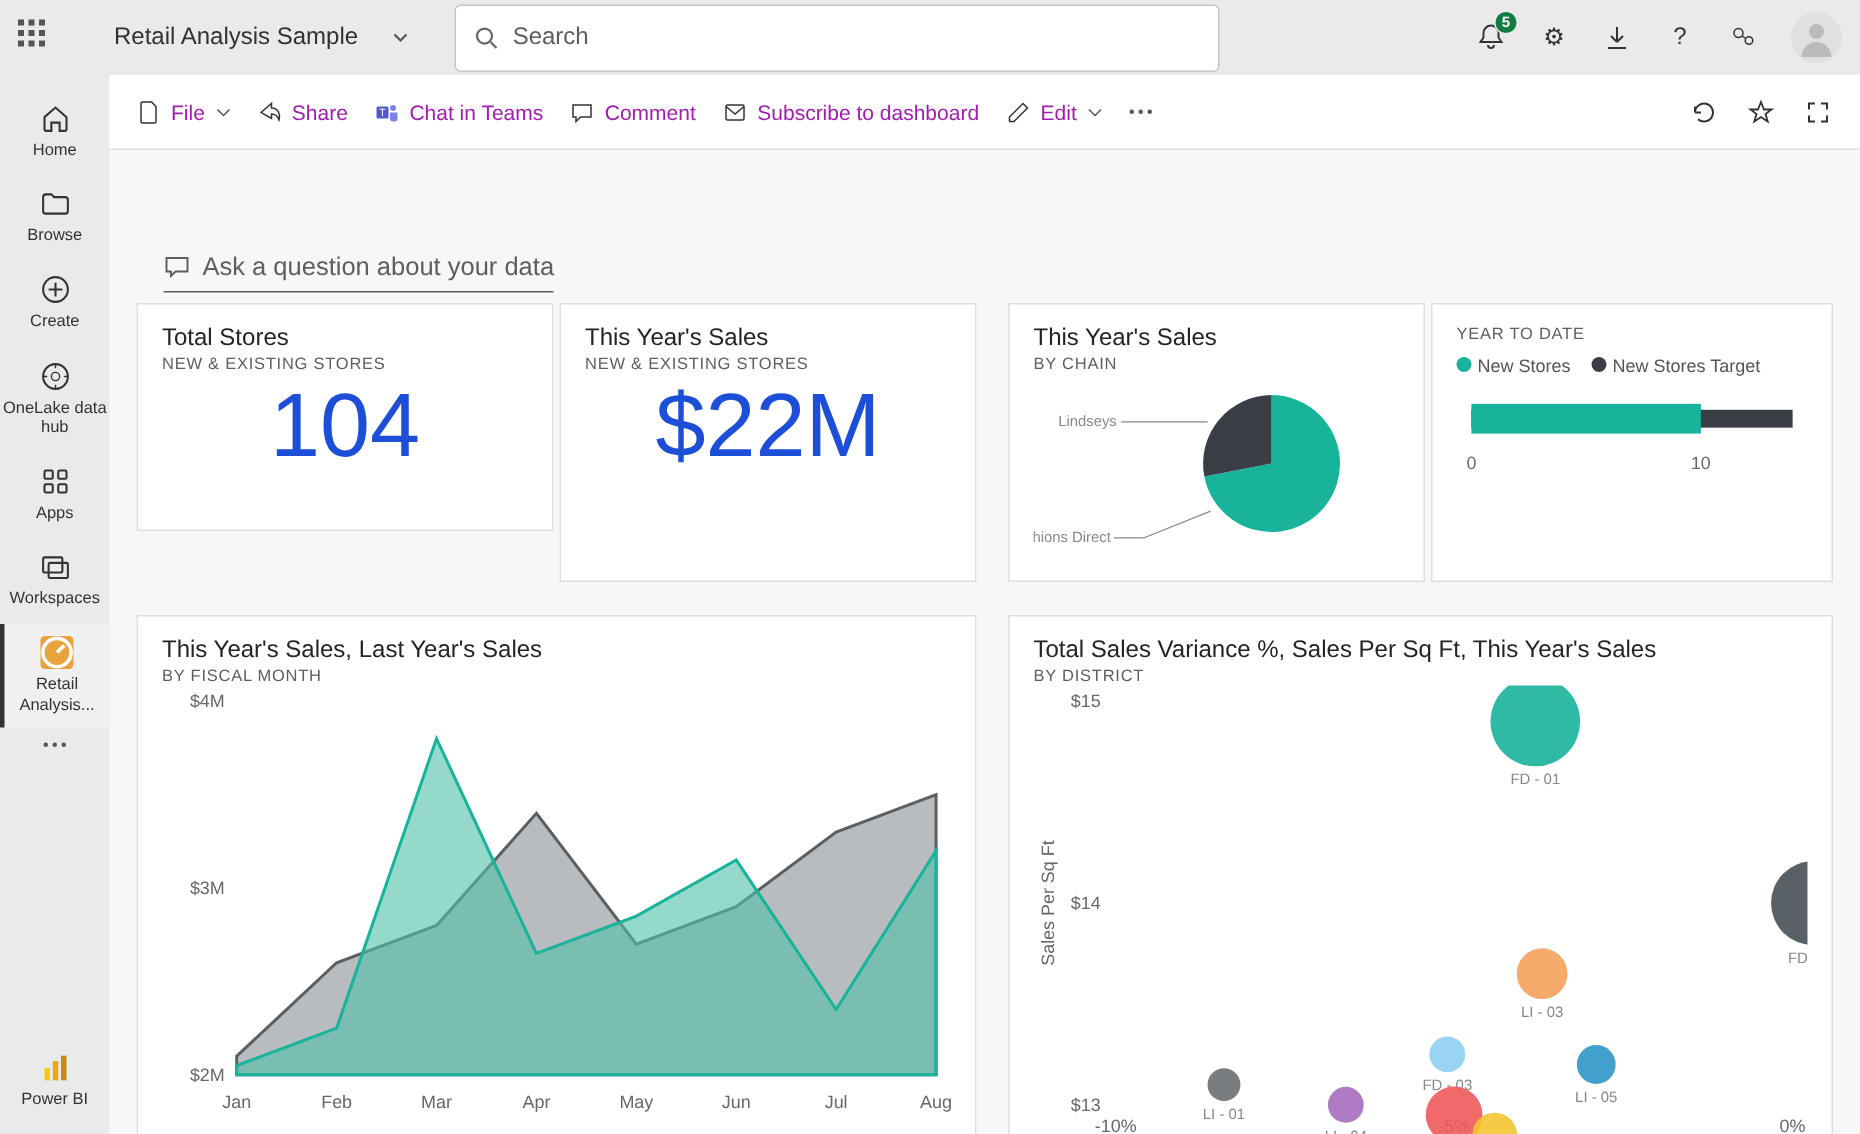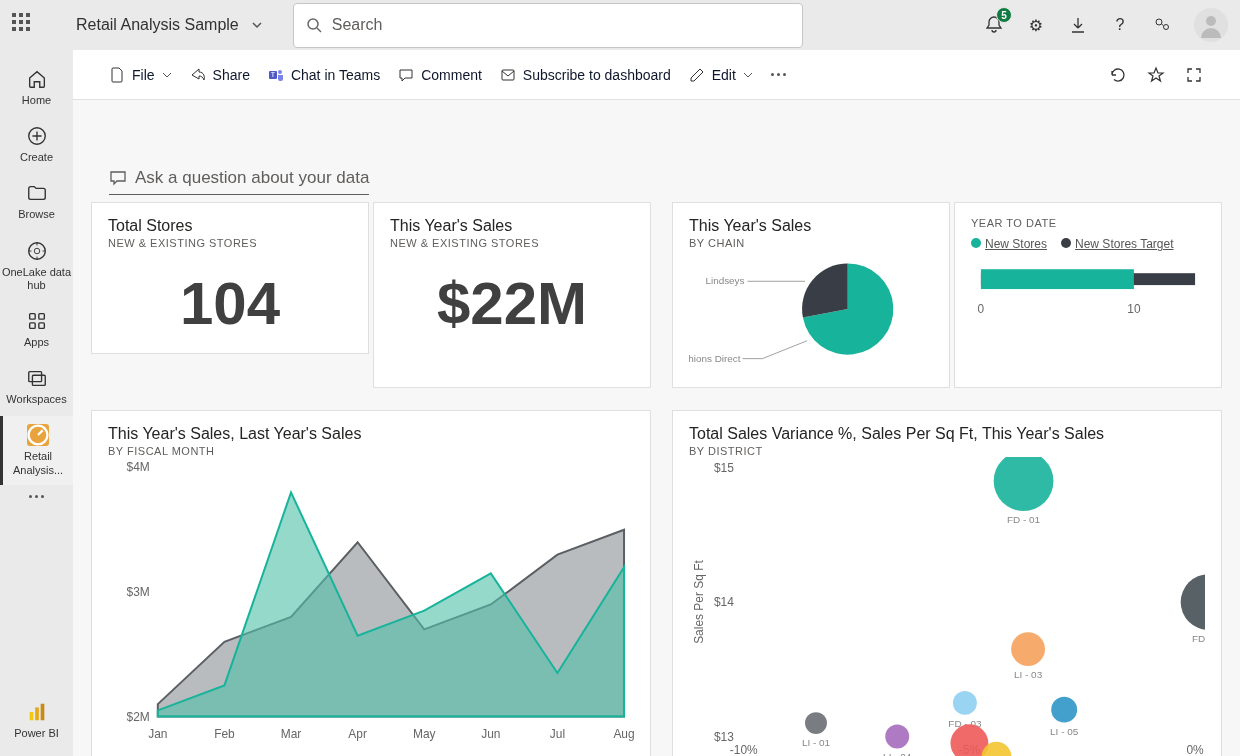--- a/index.html
+++ b/index.html
@@ -2,53 +2,53 @@
 <html><head>
 <meta charset="utf-8">
 <style>
 * { margin: 0; padding: 0; box-sizing: border-box; font-family: "Segoe UI", -apple-system, sans-serif; }
 body { background: #eaeaea; width: 1240px; height: 756px; overflow: hidden; position: relative; }
 
 
 .global-header { height: 50px; background: #eaeaea; display: flex; align-items: center; padding: 0 12px; position: relative; }
 .waffle { width: 24px; height: 24px; display: grid; grid-template-columns: repeat(3,4px); grid-template-rows: repeat(3,4px); gap: 3px; cursor: pointer; margin-right: 40px; }
 .waffle span { background: #555; width: 4px; height: 4px; }
-.breadcrumb-title { font-size: 16px; color: #323130; display: flex; align-items: center; gap: 12px; cursor: pointer; }
+.breadcrumb-title { font-size: 16px; color: #323130; display: flex; align-items: center; gap: 22px; cursor: pointer; }
 .search-box { margin-left: 30px; flex: 0 0 510px; height: 45px; background: #fff; border: 1px solid #c8c6c4; border-radius: 4px; display: flex; align-items: center; padding: 0 12px; gap: 10px; color: #605e5c; }
 .hdr-right { margin-left: auto; display: flex; align-items: center; gap: 22px; }
 .hdr-icon { width: 20px; height: 20px; color: #333; cursor: pointer; display:flex; align-items:center; justify-content:center; position:relative;}
 .badge { position:absolute; top:-8px; right:-8px; background:#107c41; color:#fff; font-size:10px; width:16px; height:16px; border-radius:50%; display:flex; align-items:center; justify-content:center; font-weight:600; border:1.5px solid #eaeaea; }
 .avatar-global { width:34px; height:34px; border-radius:50%; background:#e0e0e0; display:flex; align-items:center; justify-content:center; }
 
 
 .left-rail { position: absolute; left:0; top:50px; bottom:0; width:73px; background:#eaeaea; display:flex; flex-direction:column; align-items:center; padding-top:10px; gap:2px; }
 .rail-item { width:73px; display:flex; flex-direction:column; align-items:center; gap:4px; padding:8px 0; cursor:pointer; color:#333; font-size:11px; text-align:center; line-height:1.2;justify-content:center; }
 .rail-item.selected { border-left:3px solid #333; background:#f0f0f0; }
 .rail-item svg, .rail-item .ri-icon { width:22px; height:22px; }
 .rail-bottom { margin-top:auto; margin-bottom:8px; }
 
 
 .page-area { position:absolute; left:73px; top:50px; right:0; bottom:0; background:#f7f7f7; }
-.toolbar { height:50px; background:#fff; border-bottom:1px solid #e1dfdd; display:flex; align-items:center; padding:0 36px; gap:18px; color:#0f172a; font-size:14px; }
+.toolbar { height:50px; background:#fff; border-bottom:1px solid #e1dfdd; display:flex; align-items:center; padding:0 18px; gap:18px; color:#a21caf; font-size:14px; }
 .tb-item { display:flex; align-items:center; gap:7px; cursor:pointer; }
 .tb-right { margin-left:auto; display:flex; gap:18px; }
 
 
 .qna-row { padding:16px 18px 8px; }
 .qna { display:inline-flex; align-items:center; gap:8px; color:#605e5c; font-size:17px; border-bottom:1.5px solid #605e5c; padding-bottom:6px; cursor:text; }
 
 
 .dash { position:absolute; top:102px; left:0; right:0; bottom:0; padding:0 18px 0 18px; overflow:hidden; }
 .tile { background:#fff; border:1px solid #e1dfdd; position:absolute; padding:14px 16px; }
 .tile h3 { font-size:16px; font-weight:400; color:#252423; margin-bottom:2px; }
 .tile .sub { font-size:11px; letter-spacing:0.5px; color:#605e5c; text-transform:uppercase; }
-.big-number { font-size:60px; font-weight:700; color:#404040; text-align:center; margin-top:20px; }
-
-
-.legend { display:flex; gap:14px; font-size:12px; color:#555; margin-top:8px; align-items:center;text-decoration:underline; }
+.big-number { font-size:60px; font-weight:400; color:#1d4ed8; text-align:center; }
+
+
+.legend { display:flex; gap:14px; font-size:12px; color:#555; margin-top:8px; align-items:center; }
 .dot { width:10px; height:10px; border-radius:50%; display:inline-block; margin-right:4px; }
 
 
 #tile-stores { left:18px; top:50px; width:278px; height:152px; }
 #tile-sales  { left:300px; top:50px; width:278px; height:186px; }
 #tile-donut  { left:599px; top:50px; width:278px; height:186px; }
 #tile-bullet { left:881px; top:50px; width:268px; height:186px; }
 #tile-area   { left:18px;  top:258px; width:560px; height:380px; }
 #tile-bubble { left:599px; top:258px; width:550px; height:380px; }
 
@@ -119,30 +119,30 @@
 
 <div class="left-rail">
   <div class="rail-item">
     <svg class="ri-icon" viewBox="0 0 24 24">
         <path d="M4 11l8-7 8 7v9a1 1 0 01-1 1h-4v-6h-6v6H5a1 1 0 01-1-1z" fill="none" stroke="#333" stroke-width="1.5"></path>
       </svg>
     <span>Home</span>
   </div>
   <div class="rail-item">
     <svg class="ri-icon" viewBox="0 0 24 24">
+        <path d="M3 7a2 2 0 012-2h4l2 2h8a2 2 0 012 2v8a2 2 0 01-2 2H5a2 2 0 01-2-2z" fill="none" stroke="#333" stroke-width="1.5"></path>
+      </svg>
+    <span>Browse</span>
+  </div>
+  <div class="rail-item">
+    <svg class="ri-icon" viewBox="0 0 24 24">
         <circle cx="12" cy="12" r="9" fill="none" stroke="#333" stroke-width="1.5"></circle>
         <path d="M12 7v10M7 12h10" stroke="#333" stroke-width="1.5"></path>
       </svg>
     <span>Create</span>
-  </div>
-  <div class="rail-item">
-    <svg class="ri-icon" viewBox="0 0 24 24">
-        <path d="M3 7a2 2 0 012-2h4l2 2h8a2 2 0 012 2v8a2 2 0 01-2 2H5a2 2 0 01-2-2z" fill="none" stroke="#333" stroke-width="1.5"></path>
-      </svg>
-    <span>Browse</span>
   </div>
   <div class="rail-item">
     <svg class="ri-icon" viewBox="0 0 24 24">
         <circle cx="12" cy="12" r="9" fill="none" stroke="#333" stroke-width="1.5"></circle>
         <circle cx="12" cy="12" r="3" fill="none" stroke="#333"></circle>
         <path d="M12 3v3M12 18v3M3 12h3M18 12h3" stroke="#333"></path>
       </svg>
     <span>OneLake data hub</span>
   </div>
   <div class="rail-item">

